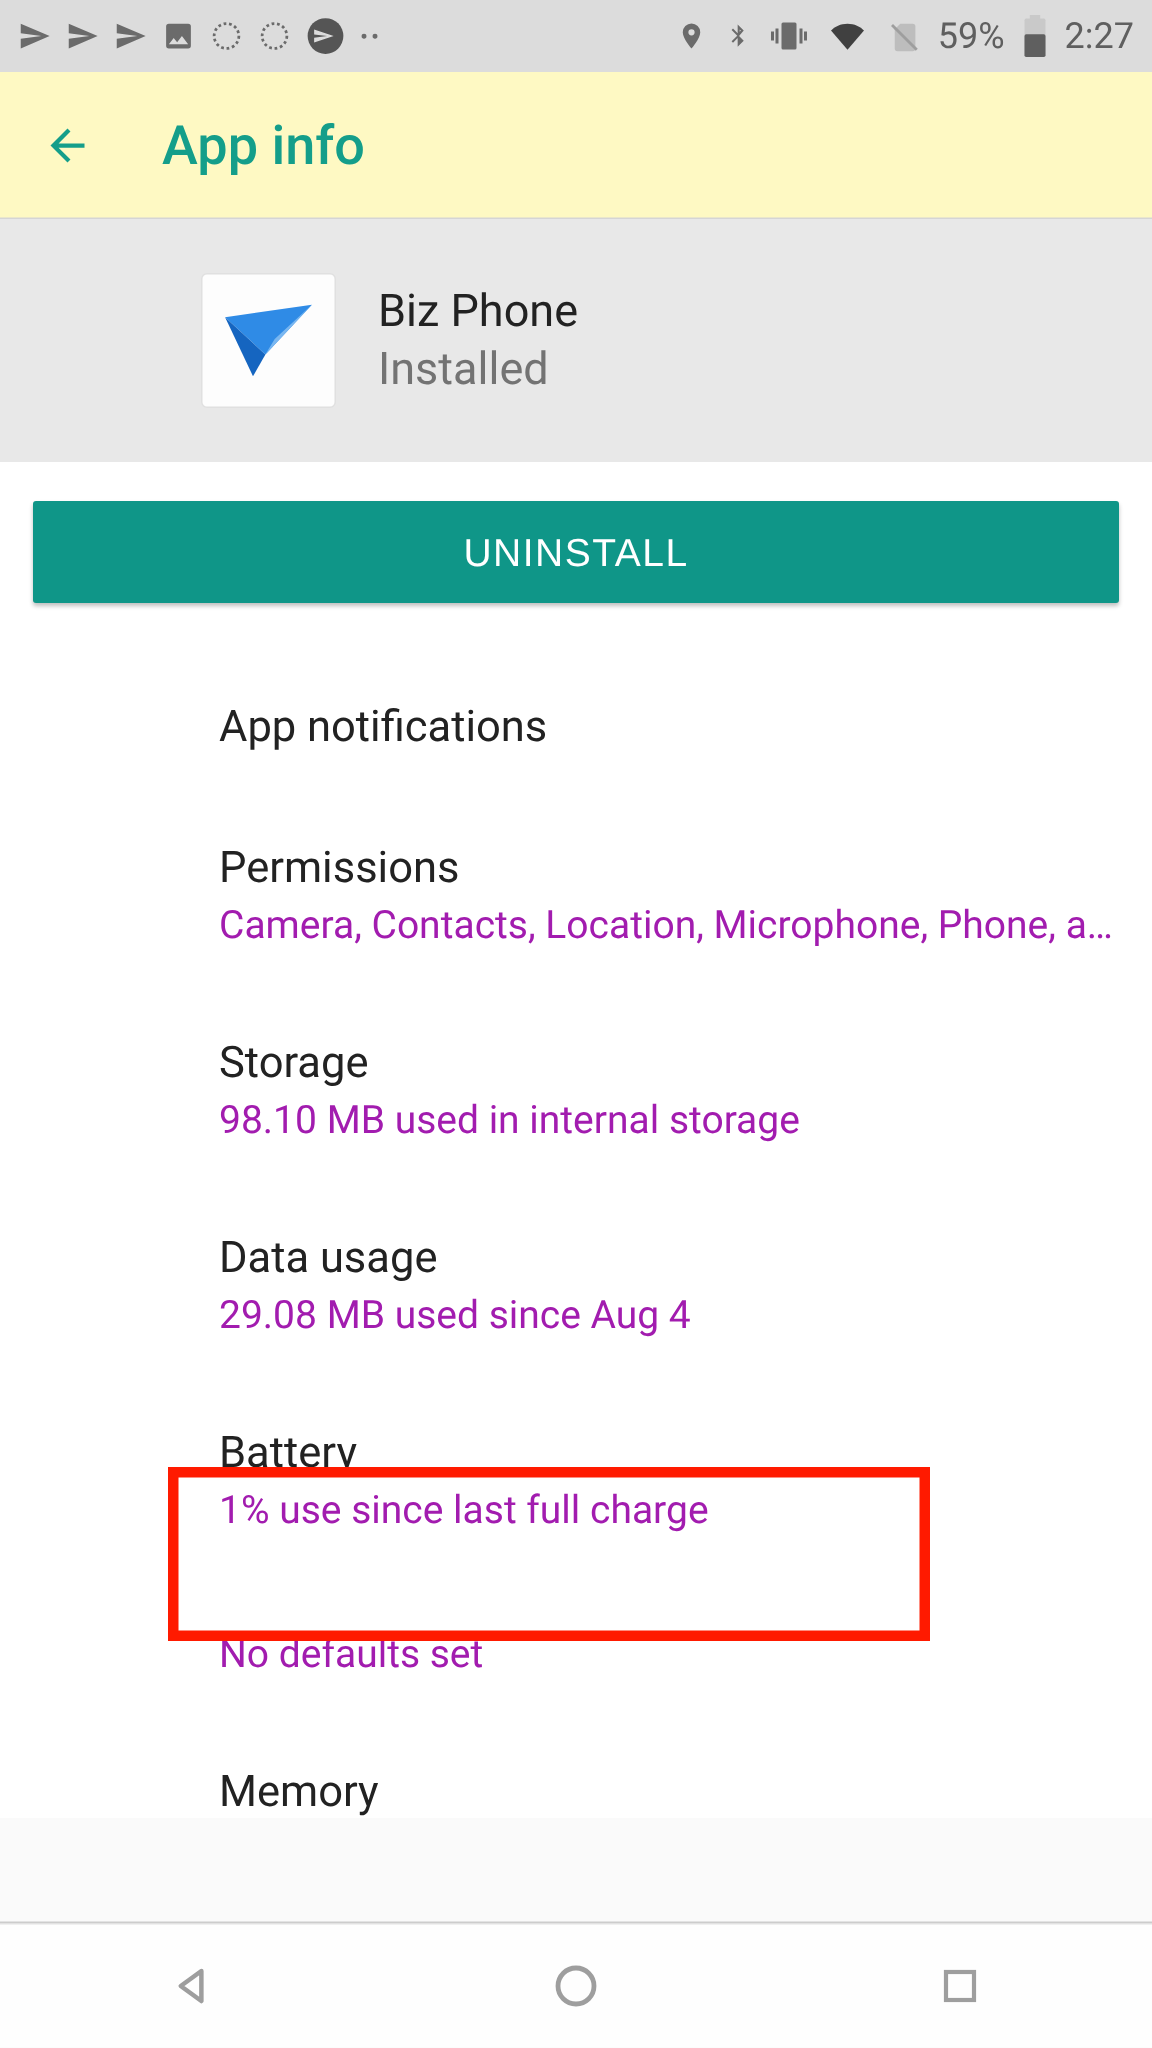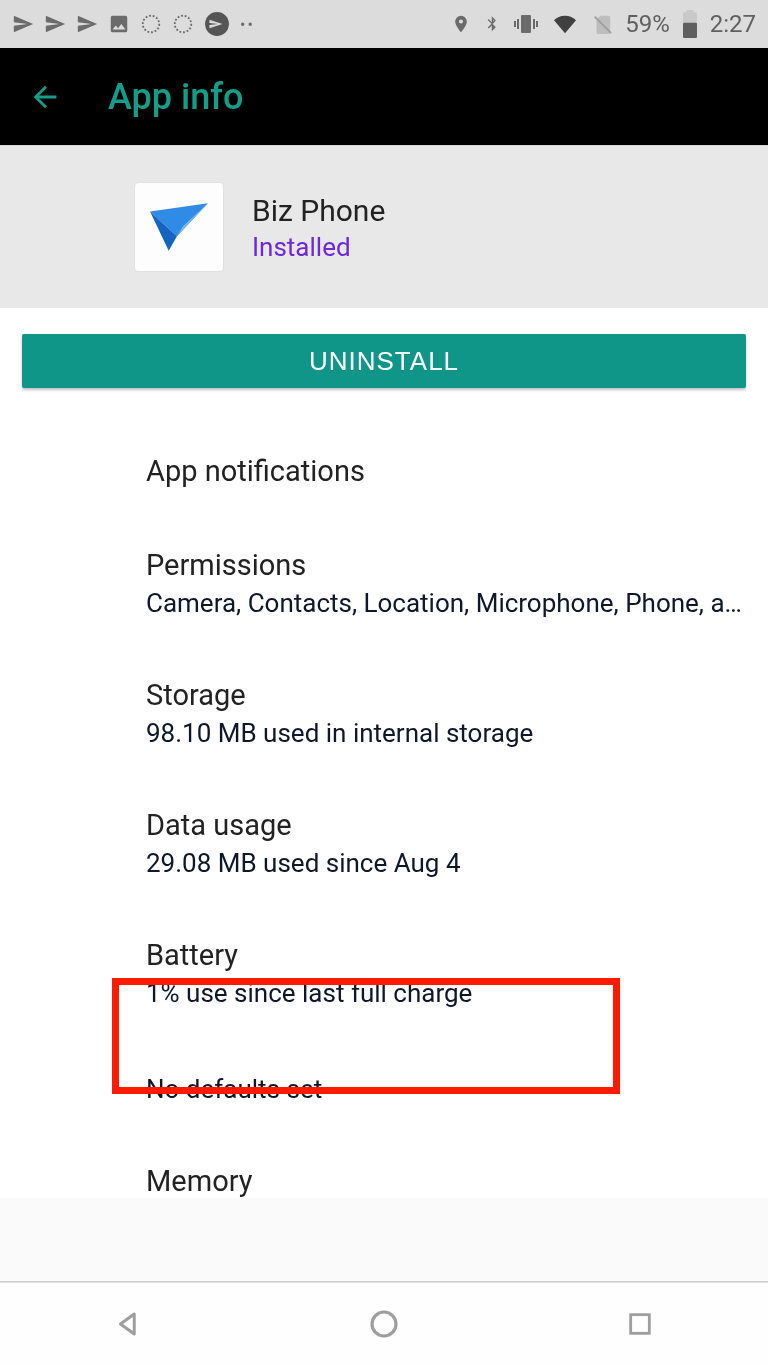--- a/index.html
+++ b/index.html
@@ -4,36 +4,36 @@
 <style>
   * { box-sizing: border-box; margin: 0; padding: 0; }
   html, body { width: 768px; height: 1365px; font-family: Roboto, "Helvetica Neue", Arial, sans-serif; background: #fafafa; overflow: hidden; }
   
   .status-bar { height: 48px; background: #dcdcdc; display: flex; align-items: center; padding: 0 12px; color: #6b6b6b; }
   .status-left { display: flex; align-items: center; gap: 10px; }
   .status-right { margin-left: auto; display: flex; align-items: center; gap: 12px; text-align: right; }
   .status-right .txt { font-size: 24px; color: #5f5f5f; }
   .stat-ico svg { display: block; }
   
-  .app-bar { height: 98px; background: #000000; display: flex; align-items: center; padding: 0 24px; border-bottom: 1px solid #d5d5d5; }
+  .app-bar { height: 98px; background: #fef9c3; display: flex; align-items: center; padding: 0 24px; border-bottom: 1px solid #d5d5d5; }
   .app-bar .back { width: 42px; height: 42px; display: flex; align-items: center; justify-content: center; margin-right: 42px; }
   .app-bar .title { color: #149e8a; font-size: 36px; font-weight: 500; }
   
   .app-header { background: #e8e8e8; padding: 36px 28px 36px 134px; display: flex; align-items: center; }
   .app-icon { width: 90px; height: 90px; background: #fdfdfd; border: 1px solid #e0e0e0; border-radius: 4px; display: flex; align-items: center; justify-content: center; margin-right: 28px; }
   .app-meta .name { font-size: 30px; color: #222; margin-bottom: 4px; }
-  .app-meta .state { font-size: 26px; color: #6d28d9; }
+  .app-meta .state { font-size: 30px; color: #737373; }
   
   .btn-row { background: #fff; padding: 26px 22px; display: flex; gap: 18px; }
-  .btn { flex: 1; height: 54px; background: #0f9688; color: #fff; font-size: 26px; font-weight: 500; letter-spacing: 1px; display: flex; align-items: center; justify-content: center; border: none; border-radius: 2px; box-shadow: 0 2px 3px rgba(0,0,0,0.25); cursor: pointer; }
+  .btn { flex: 1; height: 68px; background: #0f9688; color: #fff; font-size: 26px; font-weight: 500; letter-spacing: 1px; display: flex; align-items: center; justify-content: center; border: none; border-radius: 2px; box-shadow: 0 2px 3px rgba(0,0,0,0.25); cursor: pointer; }
   
   .list { background: #fff; padding-left: 134px; padding-right: 24px; padding-top: 10px; }
   .li { padding: 30px 0; margin-left: 12px; }
   .li .t1 { font-size: 29px; color: #222; }
-  .li .t2 { font-size: 26px; color: #0f172a; margin-top: 6px; white-space: nowrap; overflow: hidden; text-overflow: ellipsis; max-width: 610px; }
+  .li .t2 { font-size: 26px; color: #a21caf; margin-top: 6px; white-space: nowrap; overflow: hidden; text-overflow: ellipsis; max-width: 610px; }
   .hilite { position: absolute; border: 7px solid #ff1a00; pointer-events: none; }
   .content-scroll { height: calc(1365px - 48px - 83px); overflow: hidden; position: relative; }
   .bottom-fade { position:absolute; left:0; right:0; bottom:0; height:1px; background:#ccc; }
   
   .nav-bar { position: absolute; left:0; right:0; bottom:0; height: 83px; background: #fefefe; border-top: 1px solid #e2e2e2; display: flex; align-items: center; justify-content: space-around; }
   .nav-btn { width: 40px; height: 40px; display:flex; align-items:center; justify-content:center; }
 </style>
 </head>
 <body>
 

